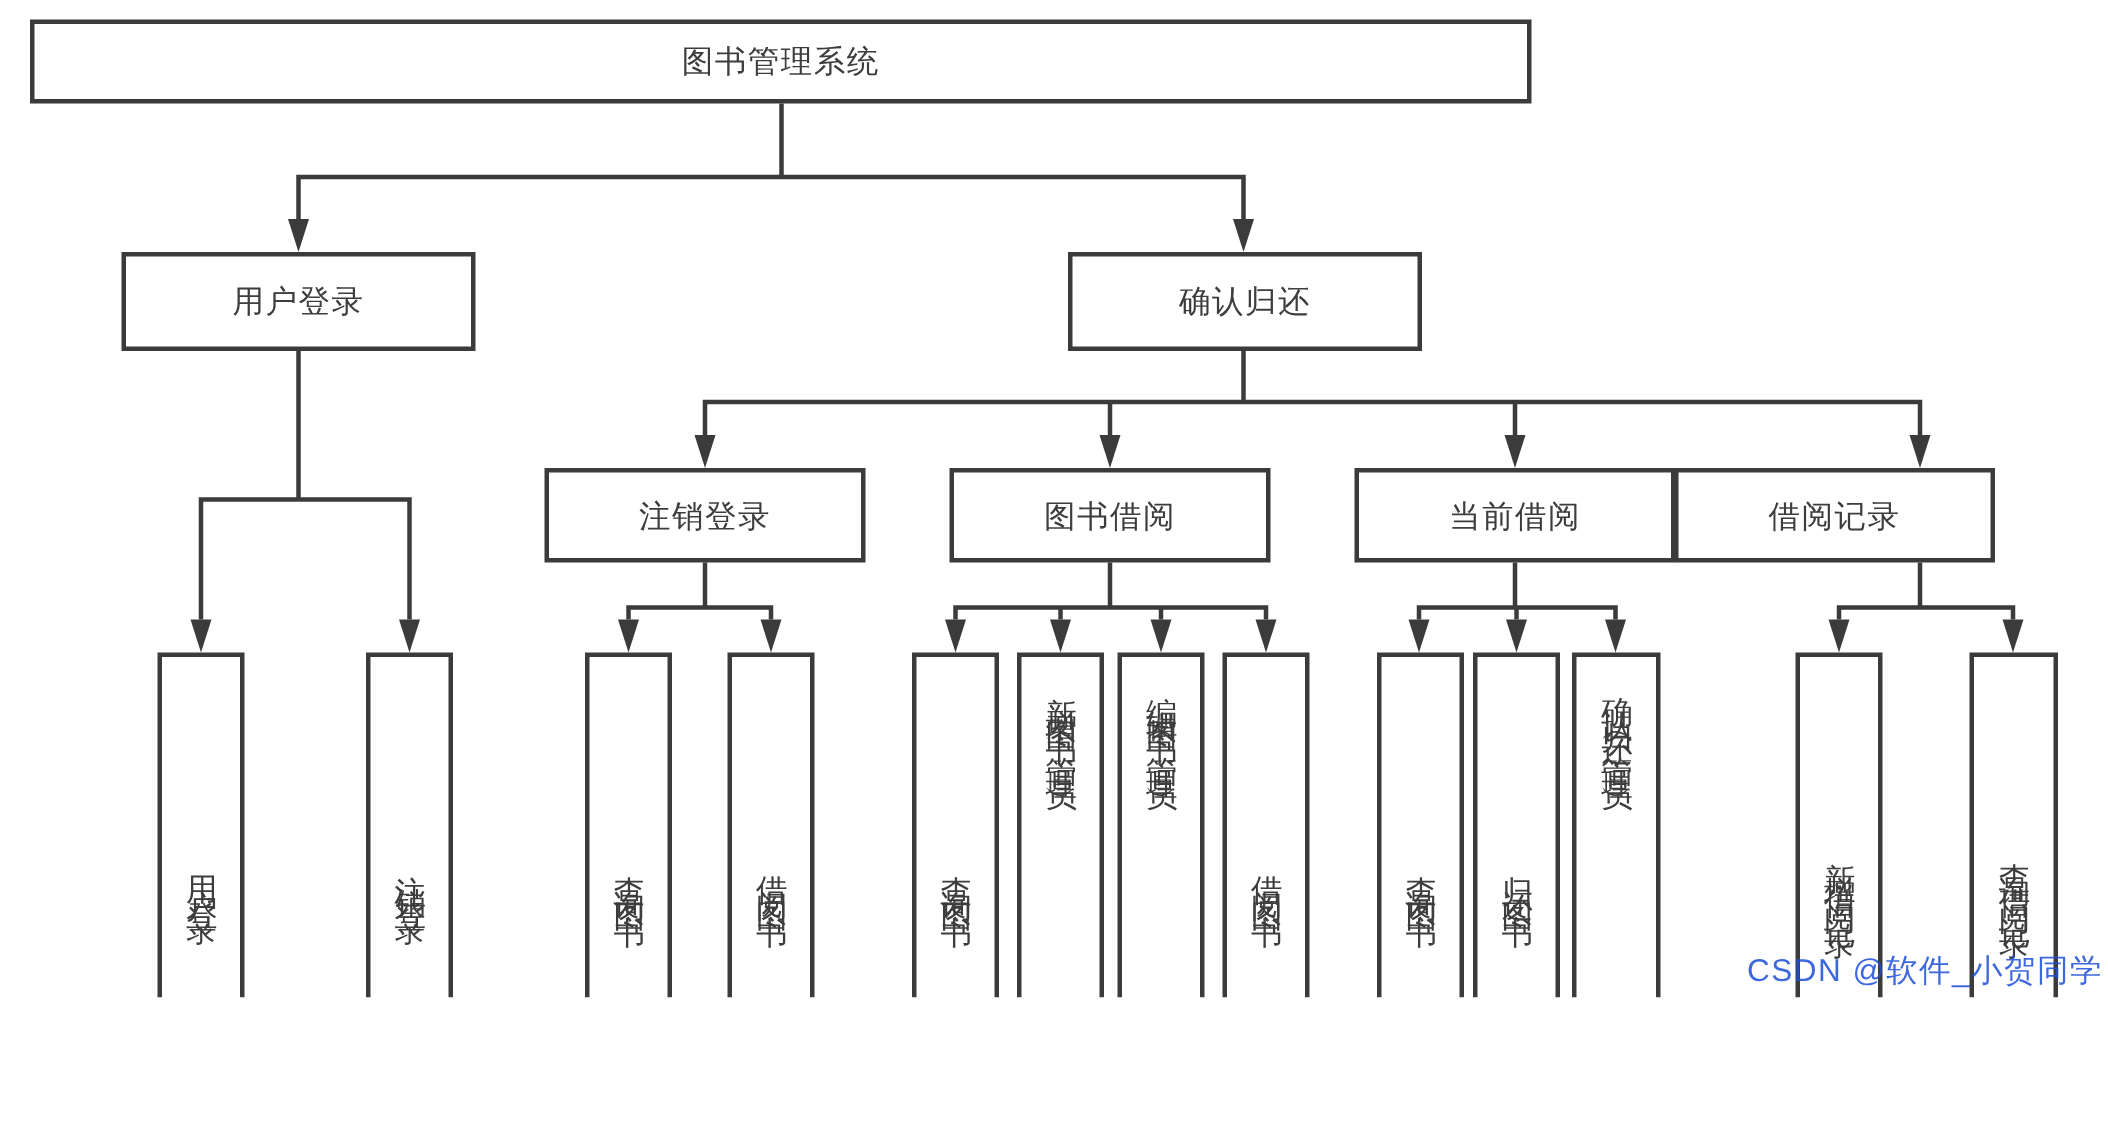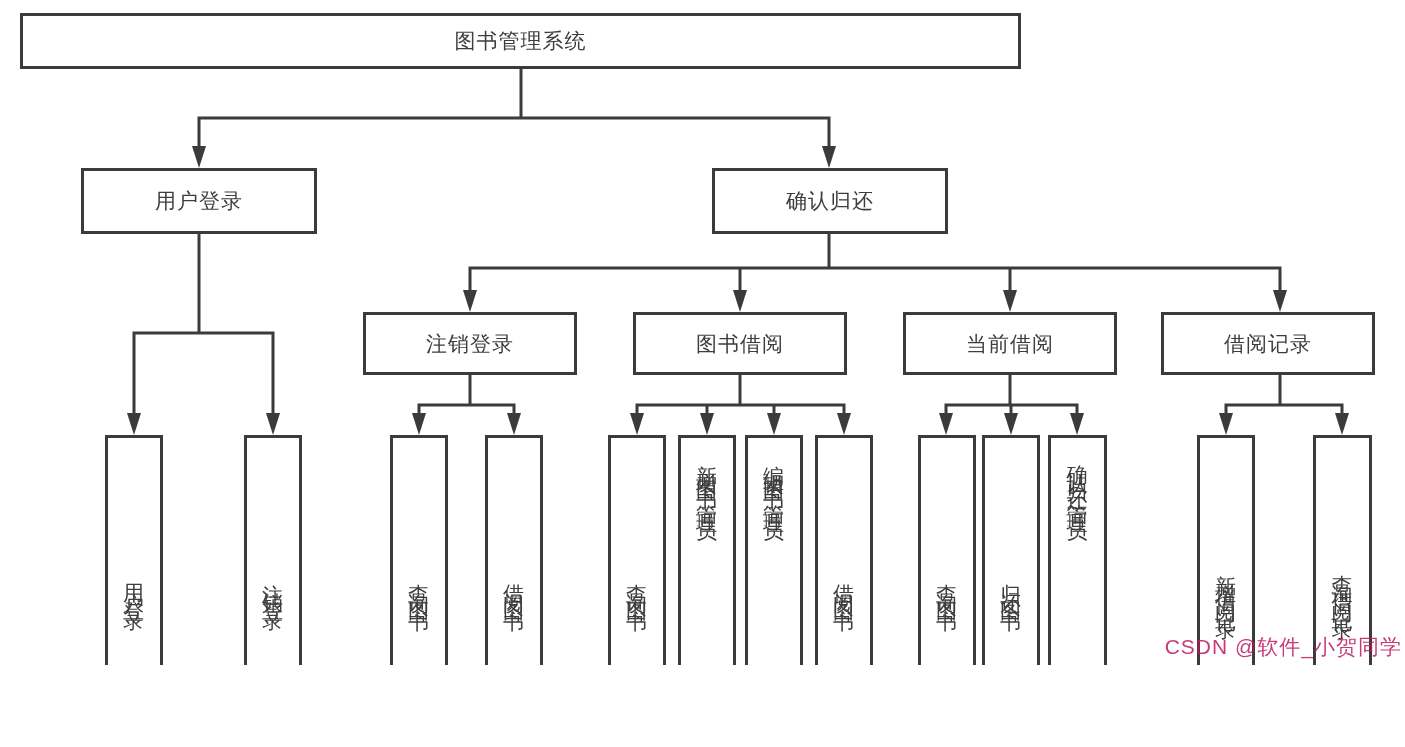--- a/index.html
+++ b/index.html
@@ -59,21 +59,21 @@
     padding-top: 10px;
   }
   .leaf.long .vtext {
     letter-spacing: 8px;
   }
   #watermark {
     position: absolute;
     right: 3px;
     bottom: 4px;
     font-size: 21px;
-    color: #be185d;
+    color: #1d4ed8;
     opacity: 0.85;
     letter-spacing: 1px;
     white-space: nowrap;
   }
 </style>
 </head>
 <body>
 
 <div id="canvas">
 
@@ -142,21 +142,21 @@
 
   <div class="node lvl2 hnode" style="left:363px">
     <span>注销登录</span>
   </div>
   <div class="node lvl2 hnode" style="left:633px">
     <span>图书借阅</span>
   </div>
   <div class="node lvl2 hnode" style="left:903px">
     <span>当前借阅</span>
   </div>
-  <div class="node lvl2 hnode" style="left:1161px">
+  <div class="node lvl2 hnode" style="left:1116px">
     <span>借阅记录</span>
   </div>
 
   <div class="node leaf" style="left:105px">
     <span class="vtext">用户登录</span>
   </div>
   <div class="node leaf" style="left:244px">
     <span class="vtext">注销登录</span>
   </div>
   <div class="node leaf" style="left:390px">

